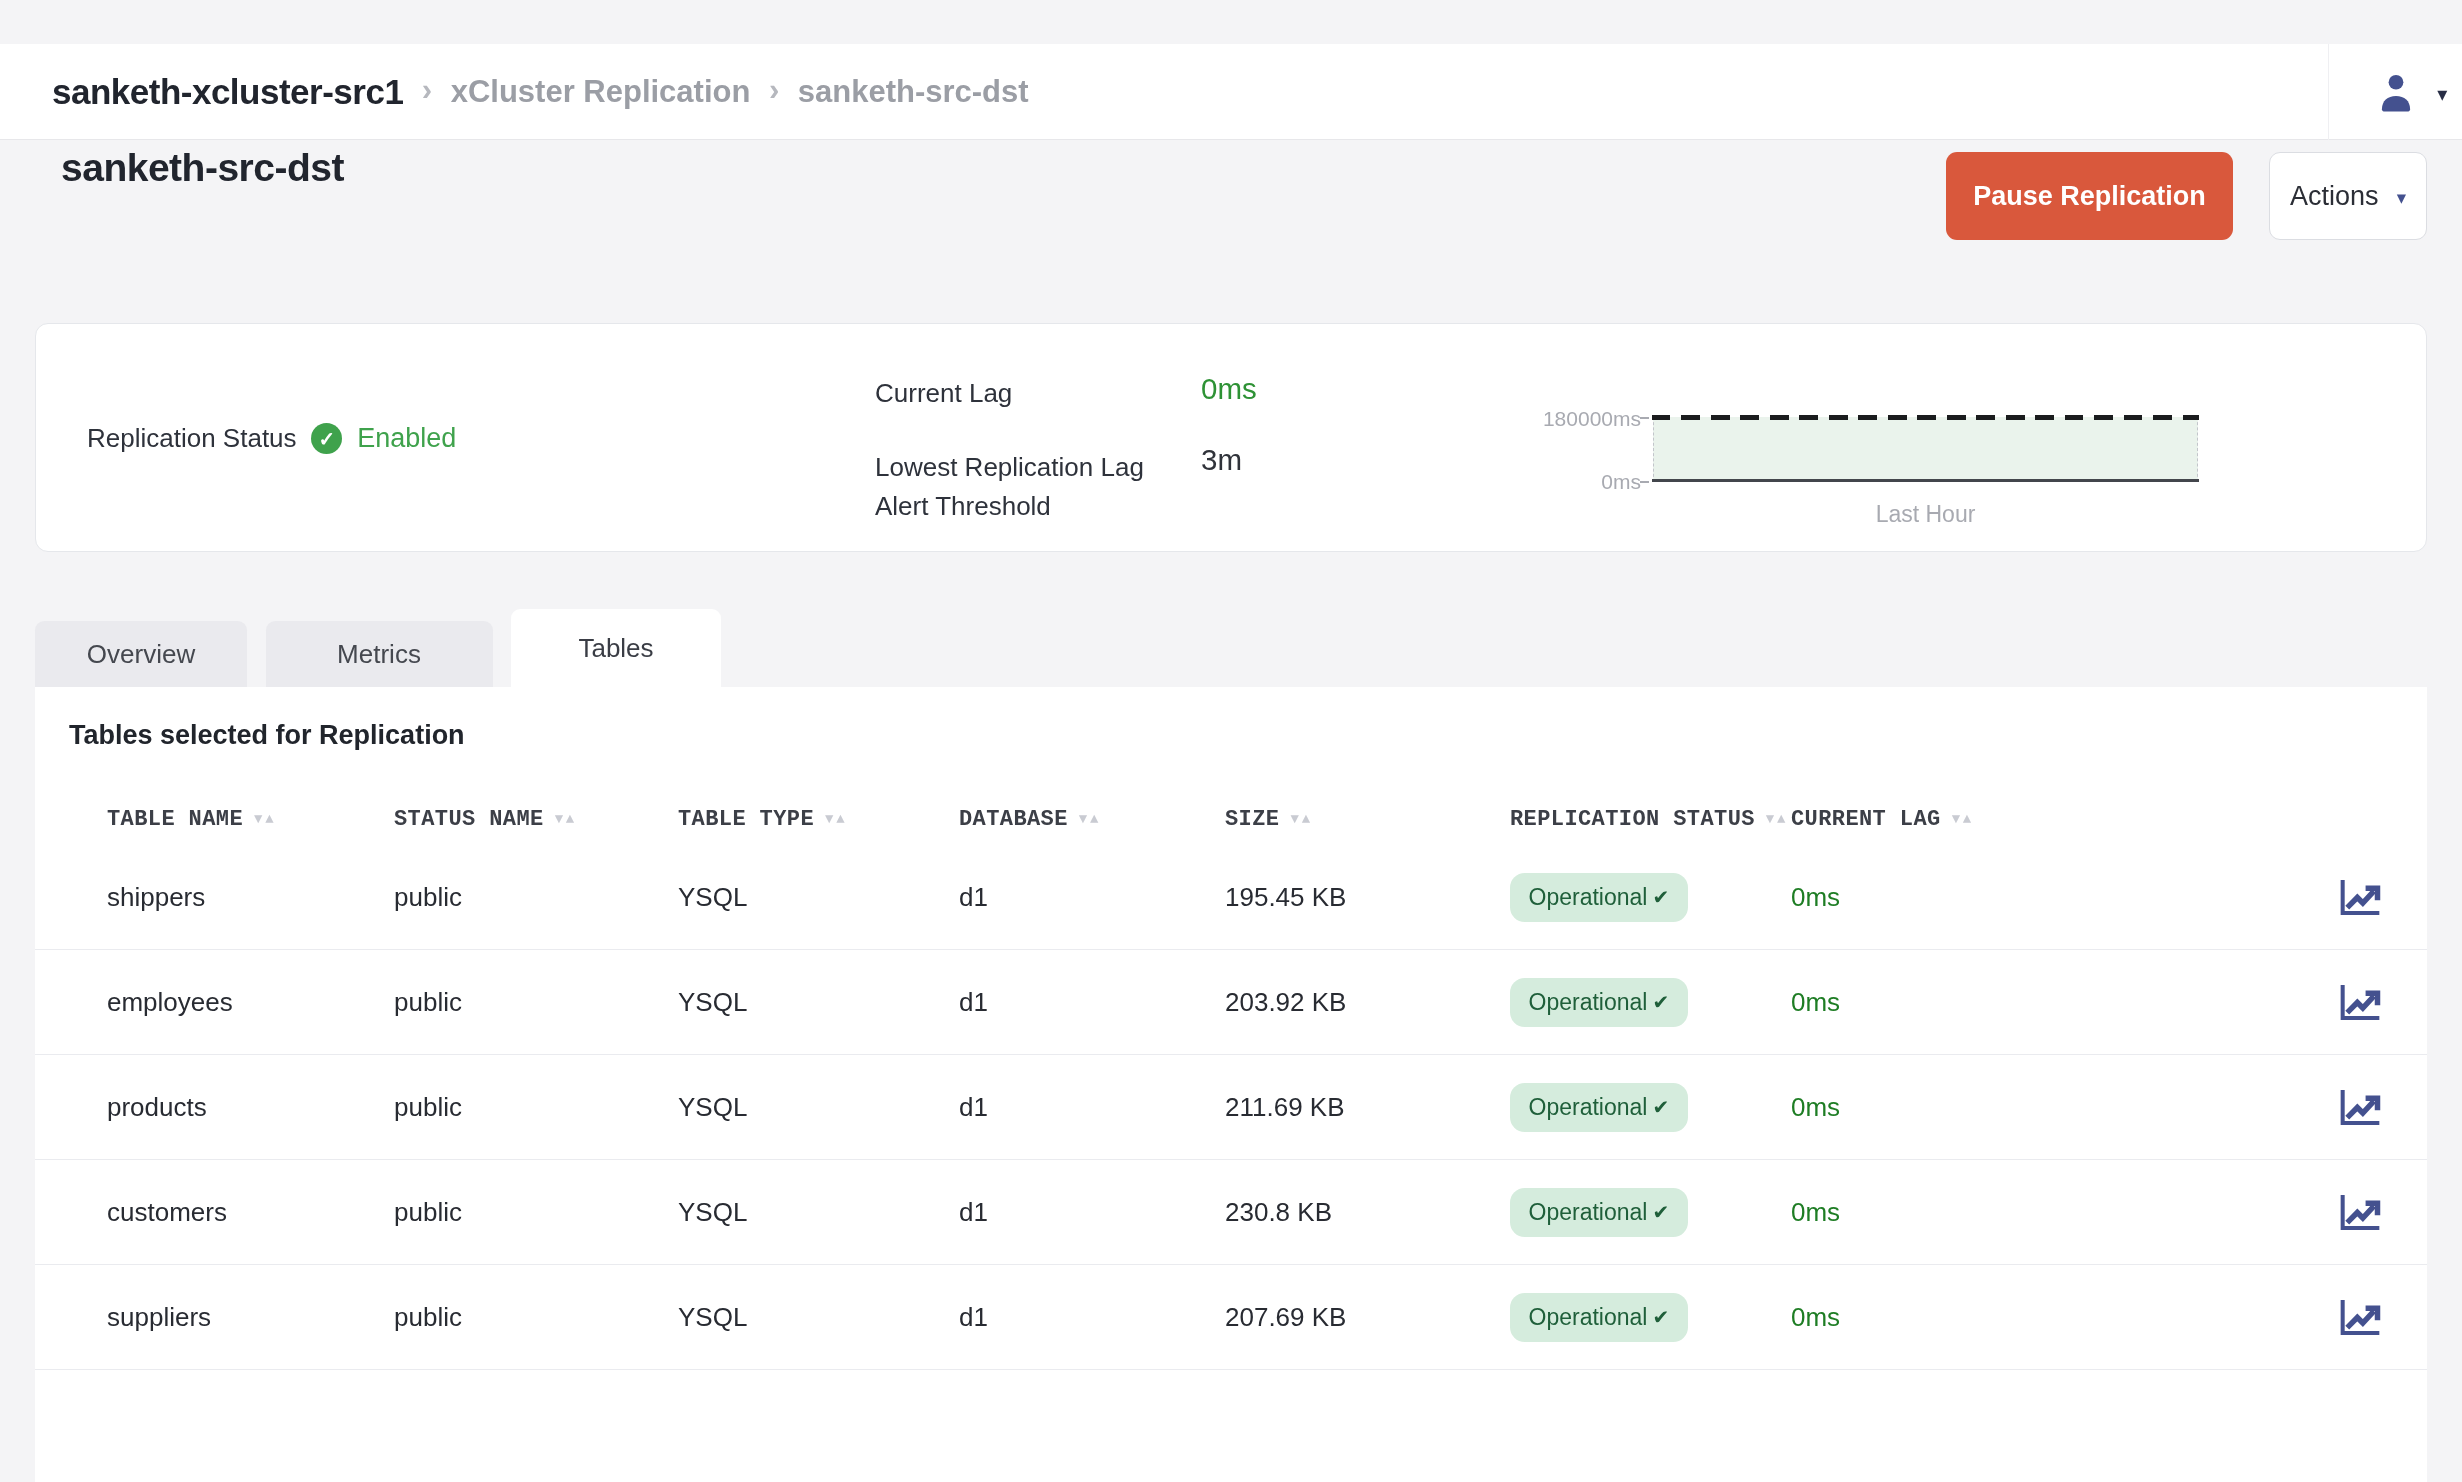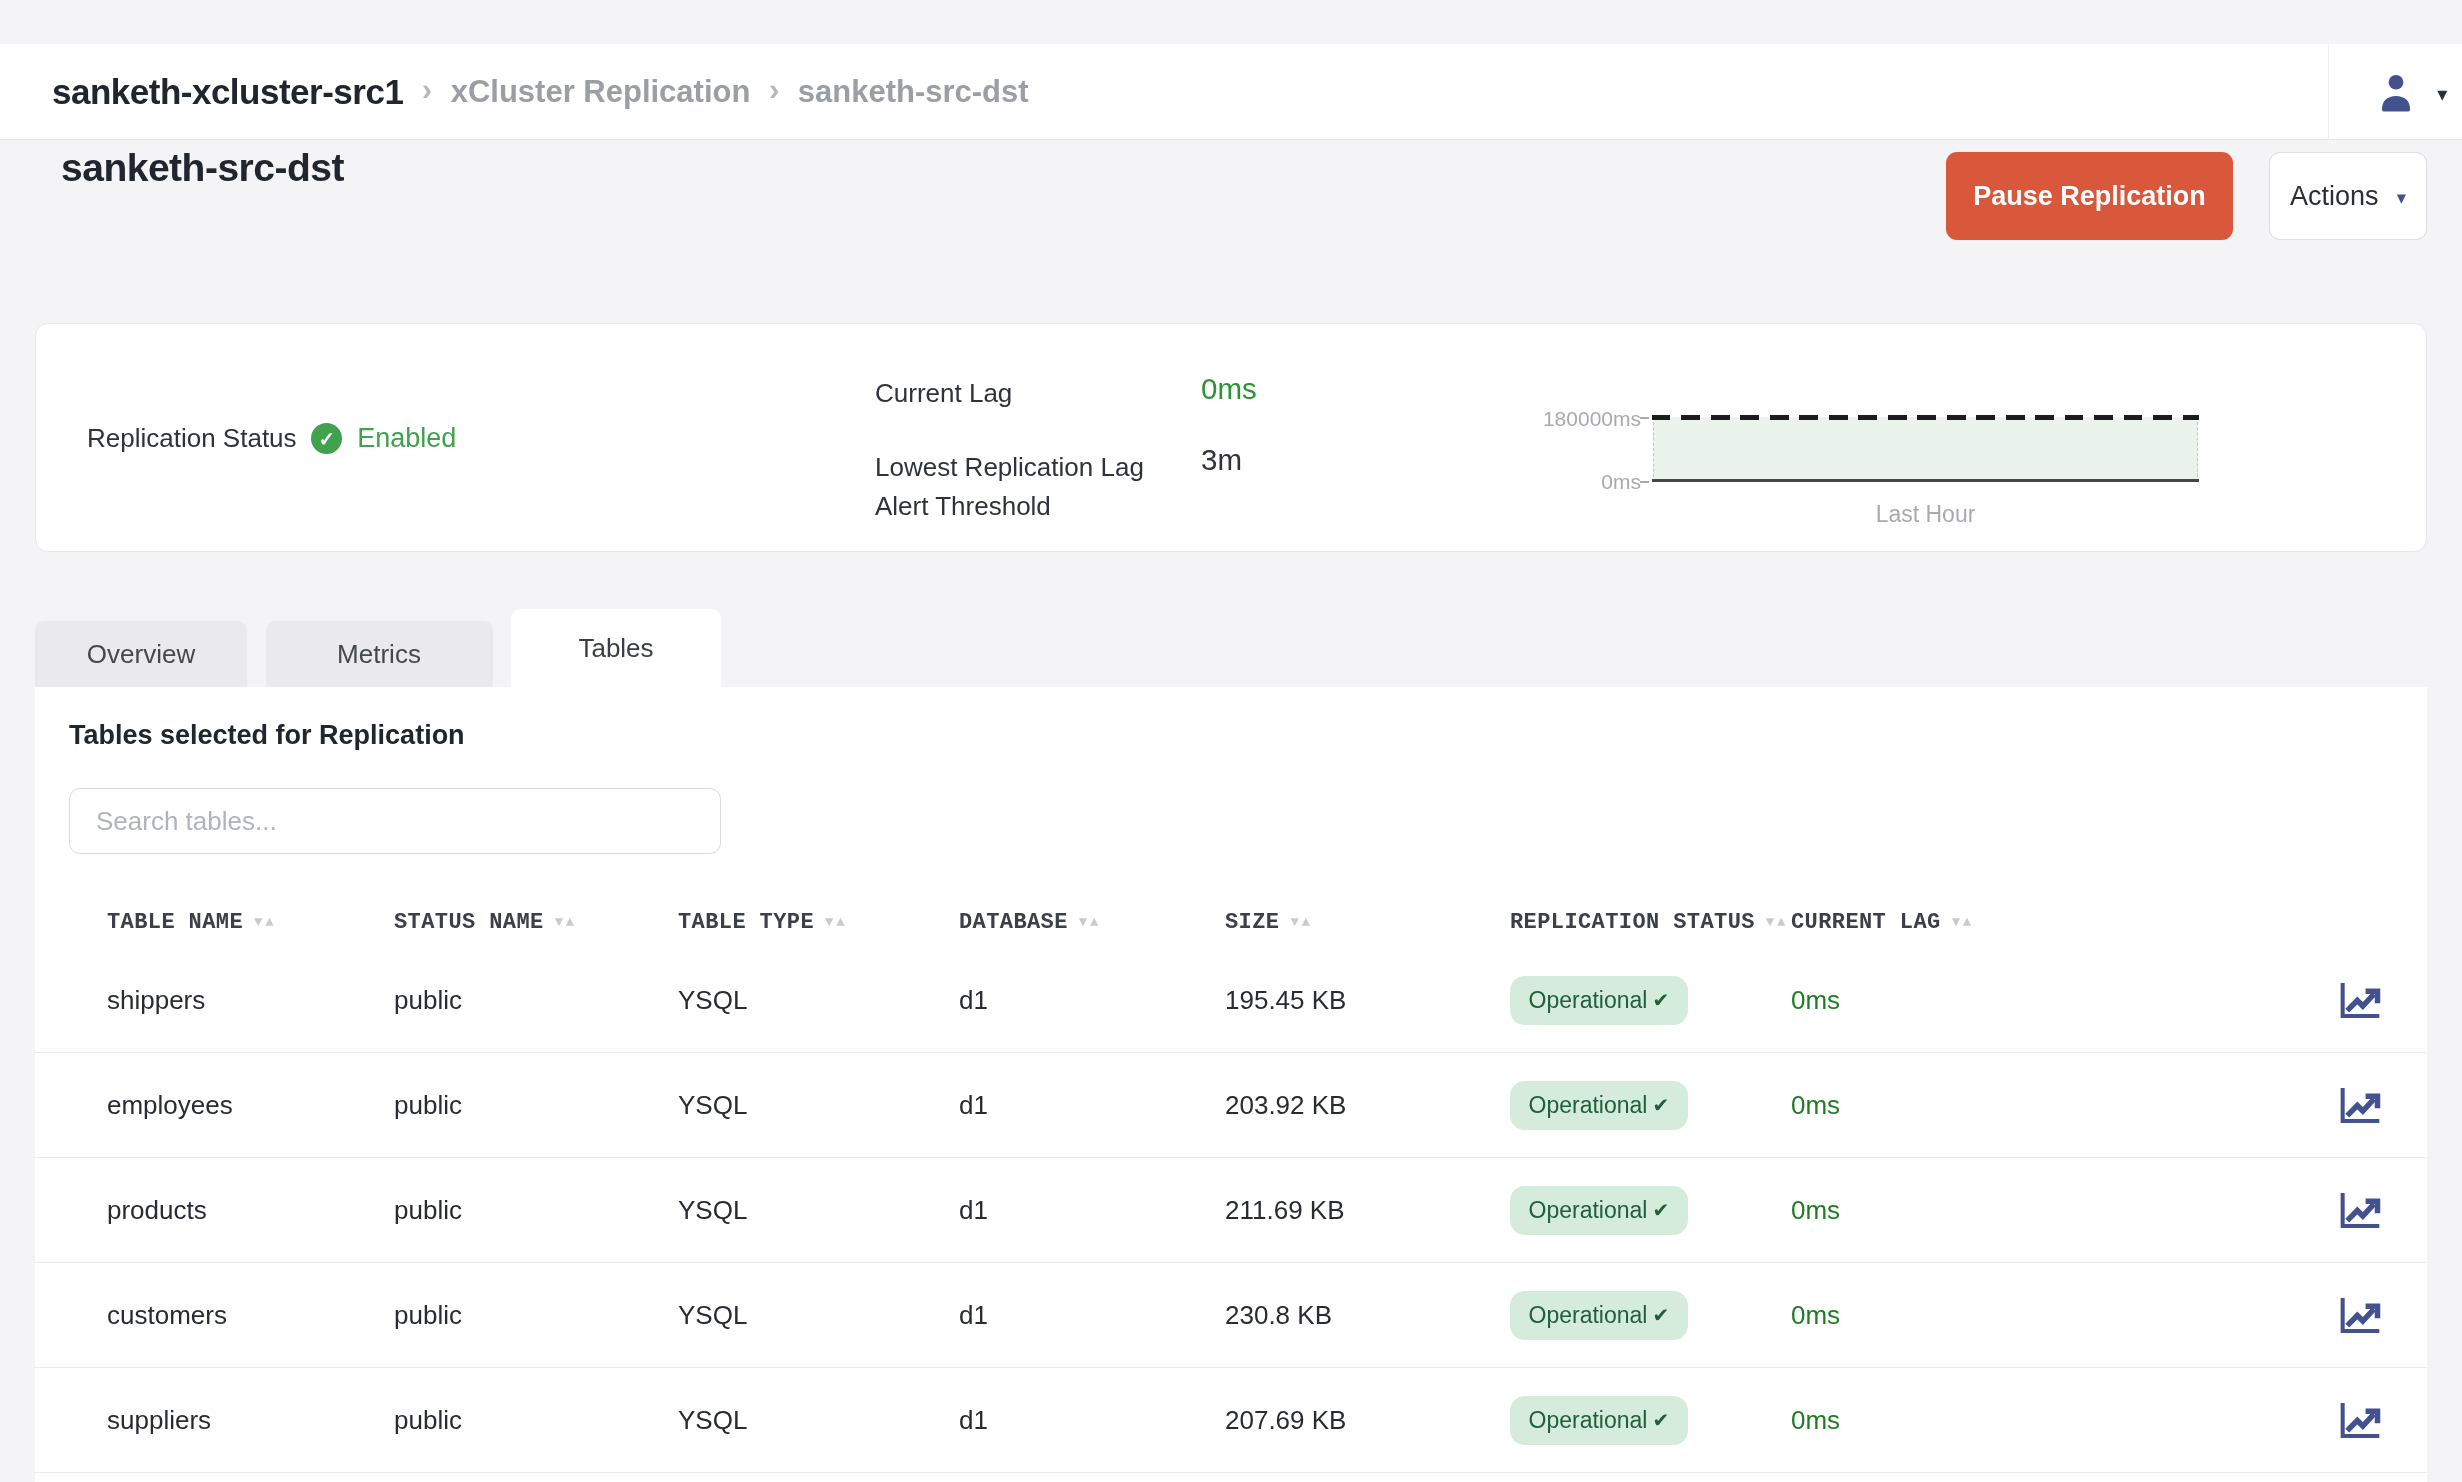--- a/index.html
+++ b/index.html
@@ -214,21 +214,20 @@
 </div>
 
 <div class="tabs">
   <div class="tab tab-overview">Overview</div>
   <div class="tab tab-metrics">Metrics</div>
   <div class="tab tab-tables active">Tables</div>
 </div>
 
 <div class="panel">
   <div class="panel-heading">Tables selected for Replication</div>
-  <input class="search-input" type="text" placeholder="Search tables..." style="">
 
   <div class="t-grid-row t-header">
   <div class="t-header-cell">
     <span class="t-header-label">TABLE NAME</span>
     <span class="sort-icons">
       <span class="sort-tri">▼</span>
       <span class="sort-tri">▲</span>
     </span>
   </div>
 

